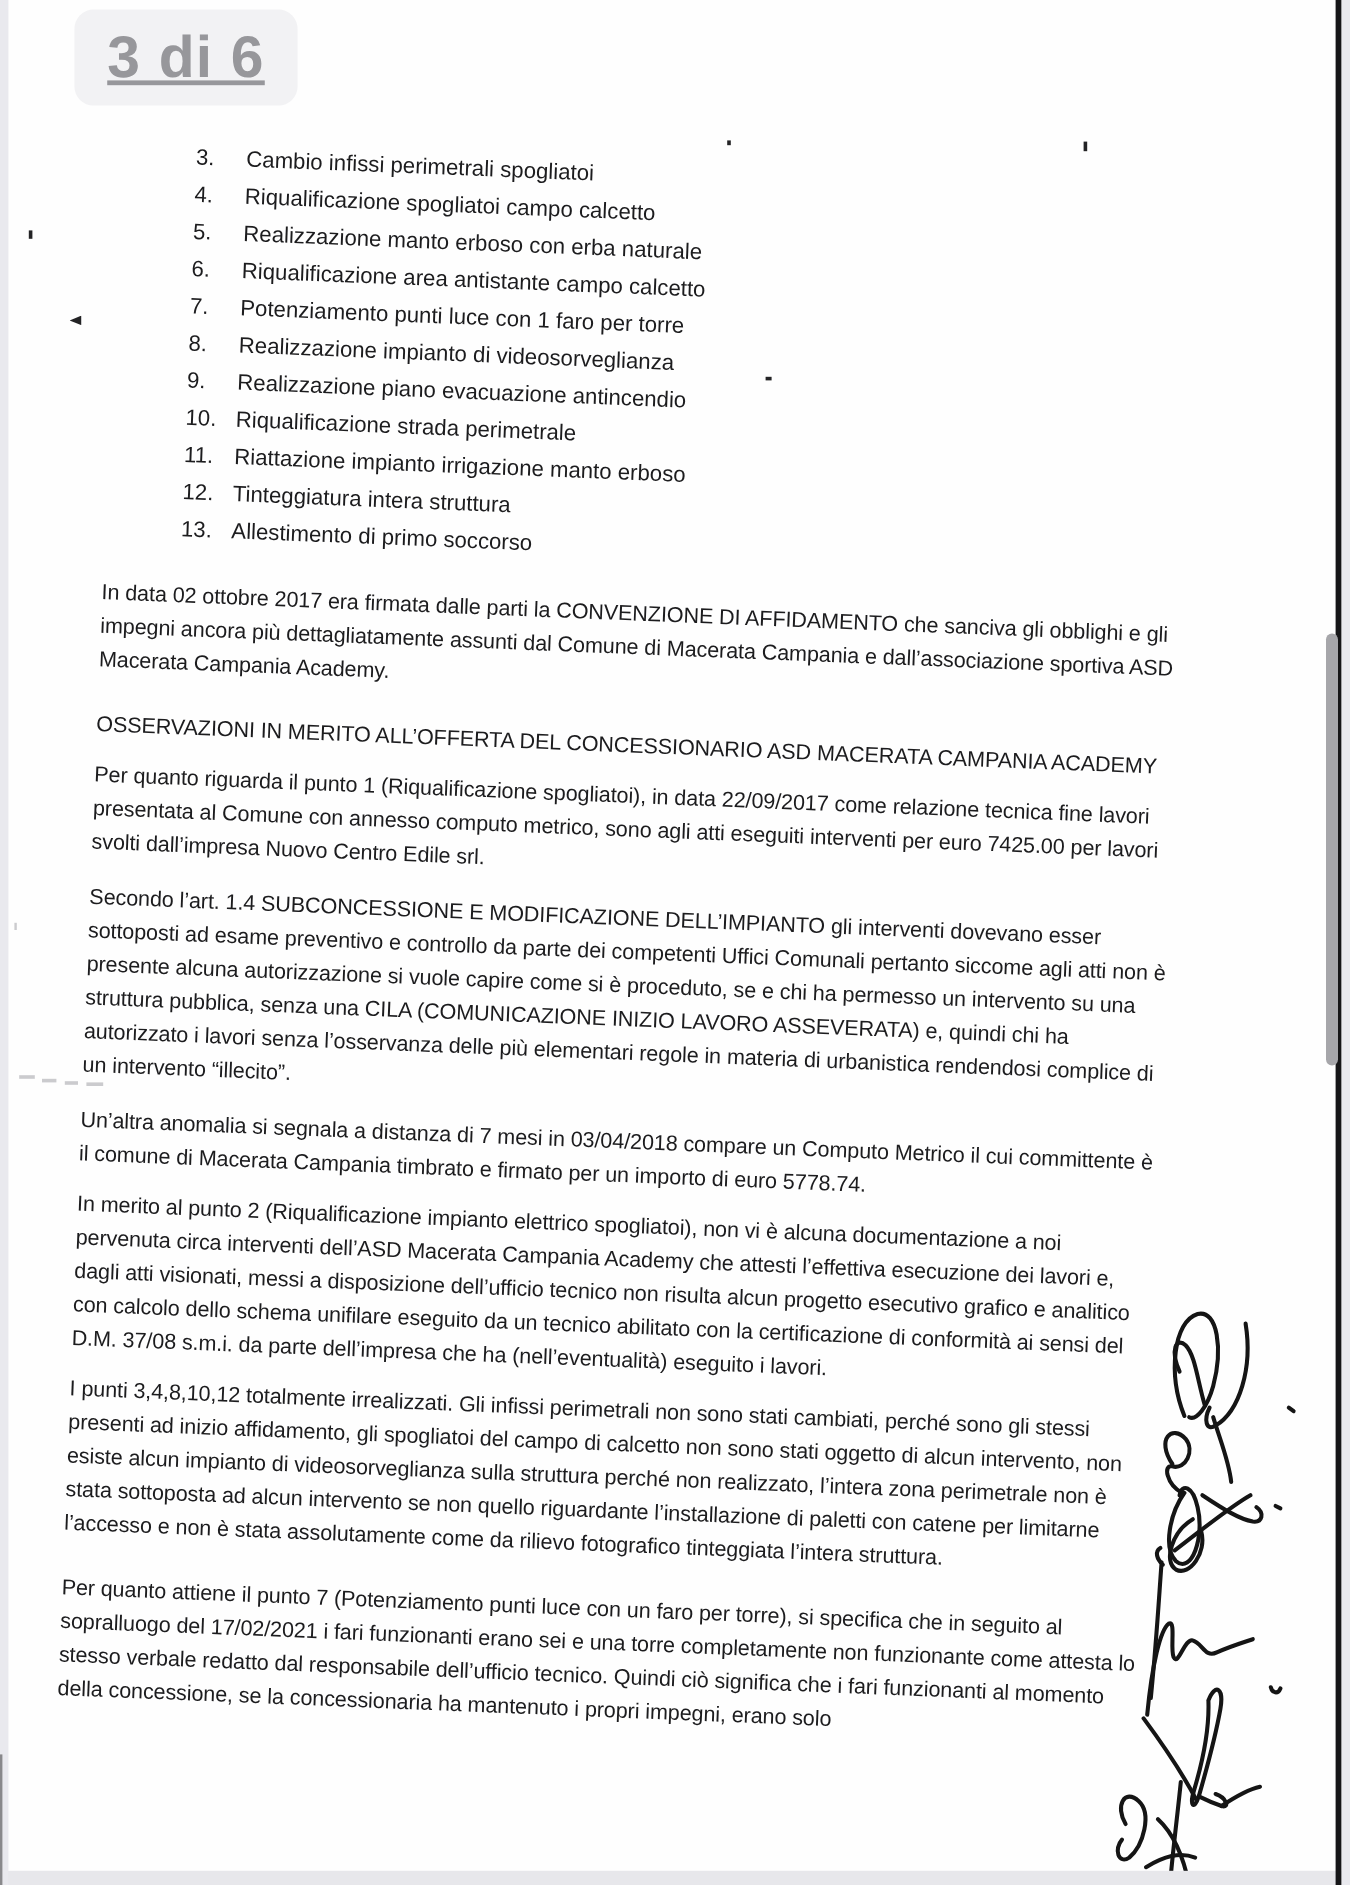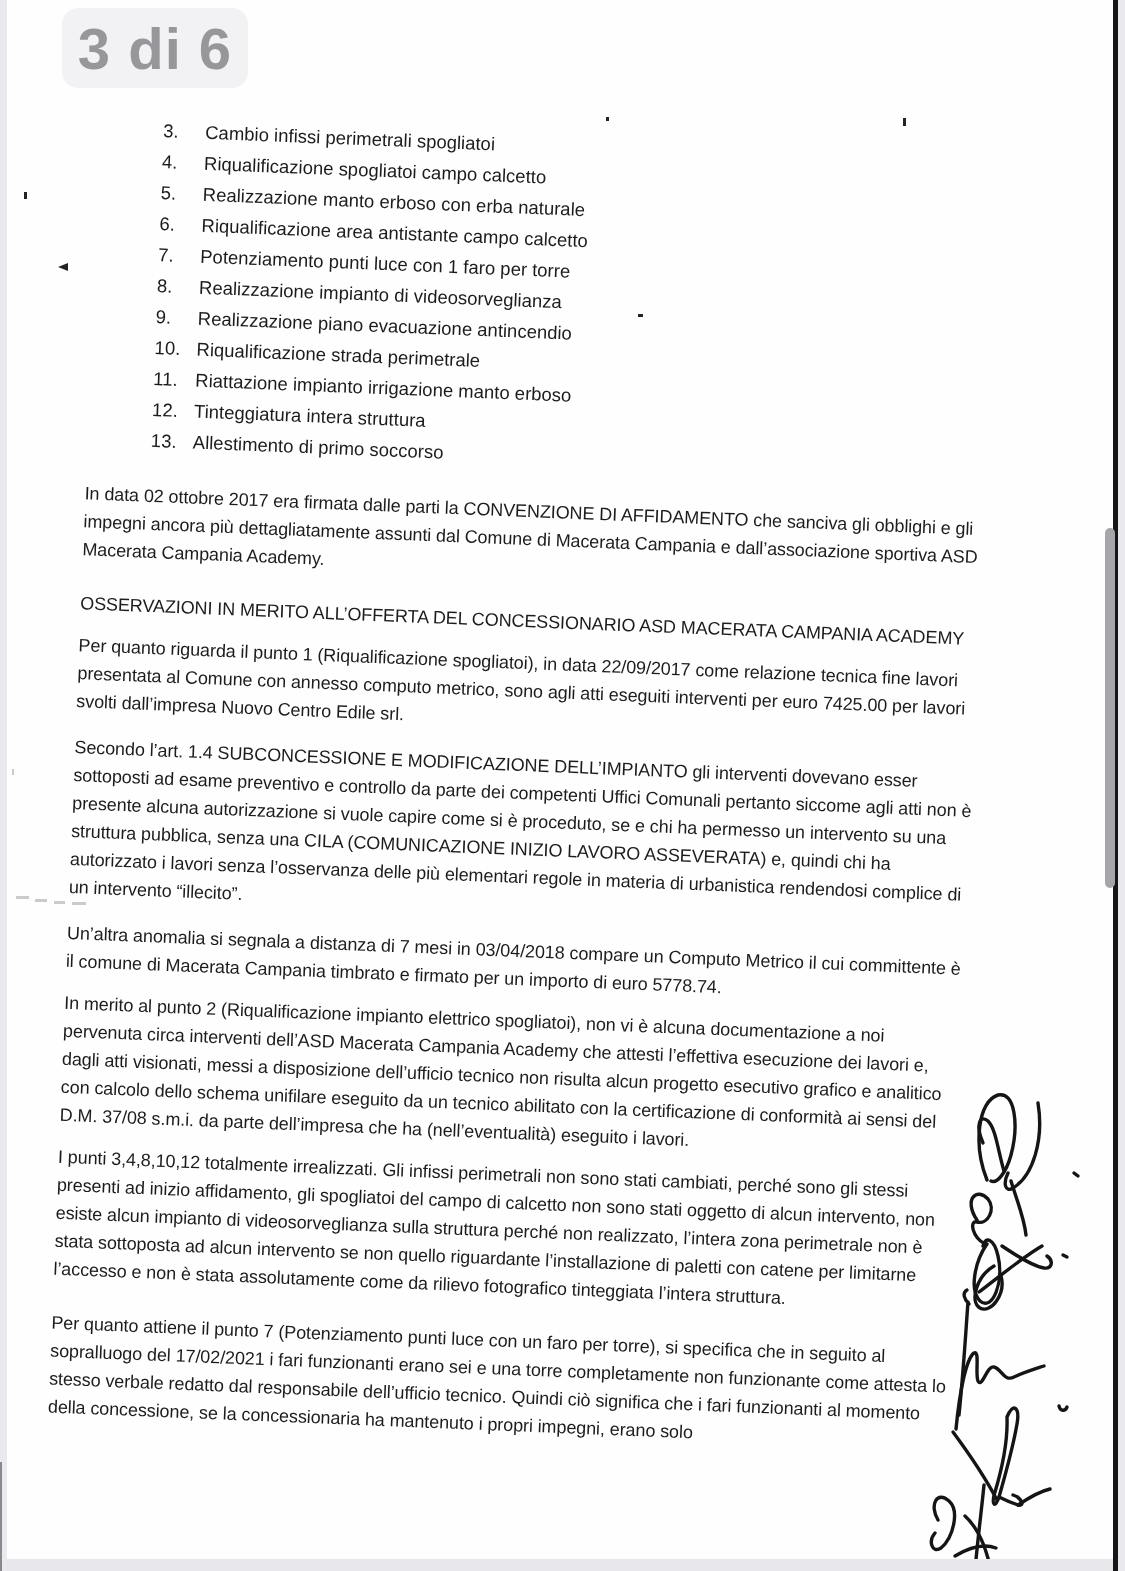--- a/index.html
+++ b/index.html
@@ -19,21 +19,21 @@
   
   .edge-left{position:absolute;left:0;top:0;bottom:0;width:7px;background:var(--edge-gray);z-index:6;}
   .edge-left-dark{position:absolute;left:0;top:1462px;height:109px;width:2px;background:#3a3a3c;opacity:.55;z-index:7;}
   .edge-bottom{position:absolute;left:0;right:0;bottom:0;height:12px;background:#e7e7eb;z-index:5;}
   .edge-black{position:absolute;left:1113px;top:0;bottom:0;width:5px;background:var(--edge-black);z-index:8;}
   .edge-right{position:absolute;left:1118px;top:0;bottom:0;width:7px;background:var(--edge-gray);z-index:8;}
 
   
   .badge{position:absolute;left:62px;top:8px;width:186px;height:80px;background:var(--badge-bg);
          border-radius:16px;display:flex;align-items:center;justify-content:center;z-index:9;}
-  .badge span{font-size:58px;font-weight:700;color:var(--badge-text);letter-spacing:1px;}
+  .badge span{font-size:49px;font-weight:700;color:var(--badge-text);letter-spacing:1px;text-decoration:underline;}
 
   
   .scroll-thumb{position:absolute;left:1105px;top:528px;width:10px;height:360px;border-radius:6px;
                 background:var(--scrollbar);z-index:9;}
 
   
   .doc{position:absolute;left:86px;top:112px;width:916px;transform:rotate(2.3deg);
        transform-origin:0 0;color:var(--ink);z-index:2;}
   .doc-list{list-style:none;padding-left:78px;font-size:18.5px;line-height:31px;}
   .doc-list li{display:flex;}

